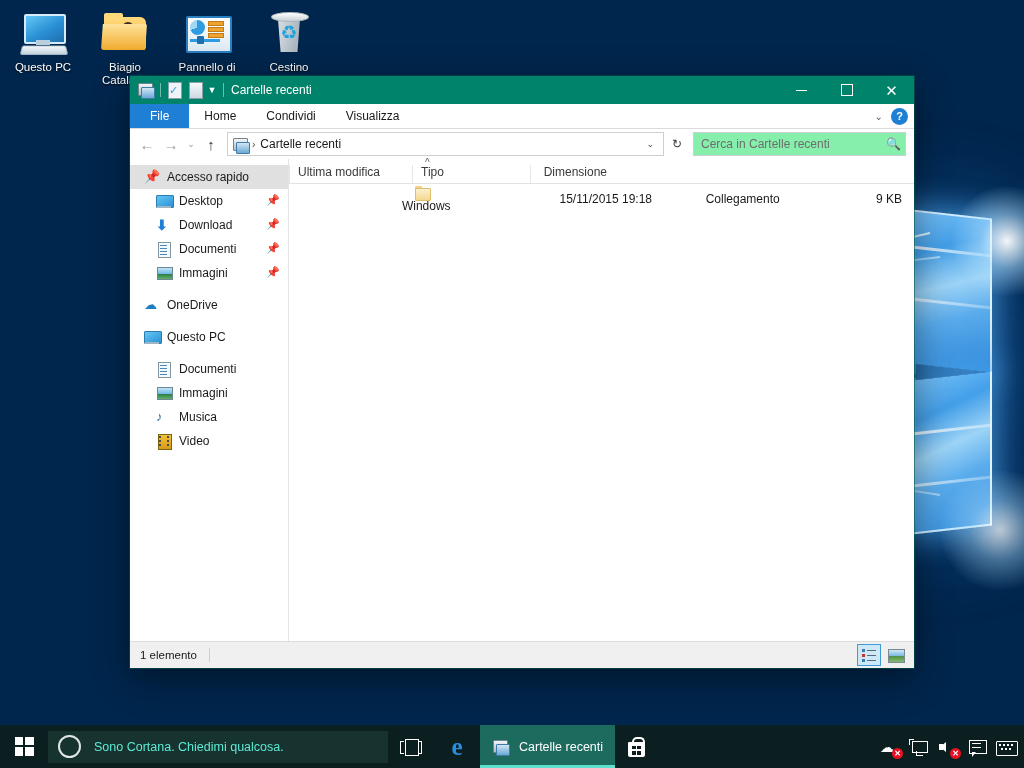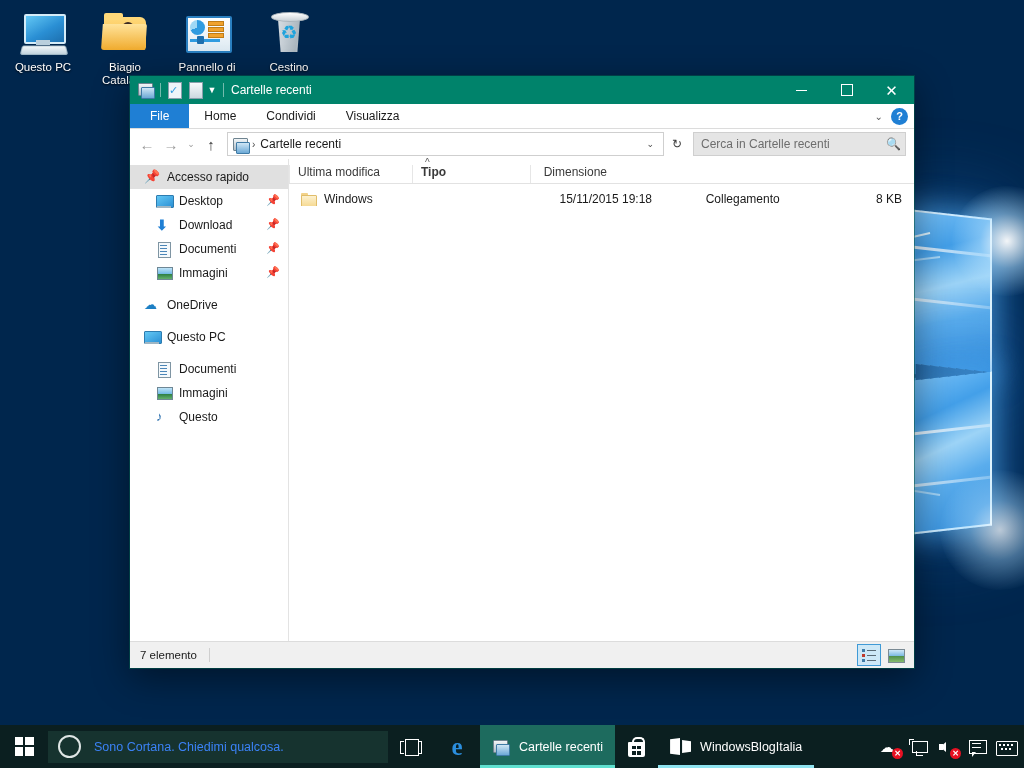--- a/index.html
+++ b/index.html
@@ -230,21 +230,21 @@
   .addr-field {
     flex: 1; height: 22px; border: 1px solid #cfcfcf; background: #fff;
     display: flex; align-items: center; padding: 0 3px 0 4px; margin-left: 3px;
   }
   .addr-icon { width: 16px; height: 16px; position: relative; margin-right: 2px; }
   .addr-sep { color: #4a4a4a; font-size: 10px; margin: 0 5px 0 2px; }
   .addr-crumb { font-size: 12px; color: #1a1a1a; }
   .addr-drop { margin-left: auto; font-size: 9px; color: #4a4a4a; padding: 0 6px; }
   .refresh-btn { width: 22px; text-align: center; font-size: 12px; color: #3b3b3b; }
   .search-field {
-    width: 200px; height: 22px; border: 1px solid #cfcfcf; background: #e5e5e5;
+    width: 200px; height: 22px; border: 1px solid #cfcfcf; background: #86efac;
     display: flex; align-items: center; padding: 0 4px 0 7px; margin-left: 3px;
   }
   .search-ph { font-size: 12px; color: #6d6d6d; flex: 1; }
   .search-ico { font-size: 12px; color: #4a4a4a; }
   
   .wbody { flex: 1; display: flex; min-height: 0; }
   .navpane {
     width: 158px; background: #ffffff; border-right: 1px solid #e3e3e3;
     padding-top: 6px; overflow: hidden;
   }
@@ -314,26 +314,26 @@
   .sortcaret {
     position: absolute; left: 136px; top: -2px; font-size: 10px; color: #5a5a5a;
   }
   .col {
     font-size: 12px; color: #3a3a3a; padding: 0 0 4px 8px; border-left: 1px solid #e6e6e6;
     height: 18px; box-sizing: border-box; white-space: nowrap; overflow: hidden;
   }
   .col:first-child { border-left: none; }
   .col.c-name { width: 270px; }
   .col.c-mod { width: 123px; }
-  .col.c-type { width: 118px; font-weight: bold; }
+  .col.c-type { width: 118px; }
   .col.c-size { width: 85px; text-align: right; padding-right: 8px; }
   .rows { flex: 1; padding-top: 4px; }
   .frow { height: 22px; display: flex; align-items: center; font-size: 12px; color: #1a1a1a; }
   .fc { padding-left: 8px; white-space: nowrap; overflow: hidden; }
-  .fc.c-name { width: 270px; display: flex; align-items: center; padding-left: 12px; }
+  .fc.c-name { width: 270px; display: flex; align-items: center; padding-left: 12px; flex-direction: column; }
   .fc.c-mod { width: 123px; }
   .fc.c-type { width: 118px; margin-left: 24px; }
   .fc.c-size { width: 85px; text-align: right; padding-right: 12px; }
   .file-fold {
     width: 15px; height: 13px; position: relative; margin-right: 8px; flex: none;
   }
   .ff-tab { position: absolute; left: 0; top: 0; width: 7px; height: 3px; background: #f3d289; border-radius: 1px 1px 0 0;}
   .ff-body {
     position: absolute; left: 0; top: 2px; width: 14px; height: 11px;
     background: linear-gradient(#fdf1cf, #f5d88f); border: 1px solid #e0bd6a; border-radius: 1px;
@@ -380,21 +380,21 @@
   .wq2 { left: 10px; top: 0; width: 9px; height: 8px; }
   .wq3 { left: 0; top: 10px; width: 8px; height: 9px; }
   .wq4 { left: 10px; top: 10px; width: 9px; height: 9px; }
   .cortana {
     width: 320px; height: 32px; background: #ffffff0f; background-color: #16332f;
     display: flex; align-items: center; padding: 0 10px;
   }
   .cort-circle {
     width: 19px; height: 19px; border-radius: 50%; border: 2px solid #dfe6e5; flex: none;
   }
-  .cort-text { margin-left: 13px; font-size: 12.5px; color: #3b82f6; }
+  .cort-text { margin-left: 13px; font-size: 12.5px; color: #5eead4; }
   .tb-btn {
     height: 43px; display: flex; align-items: center; justify-content: center;
   }
   .taskview { width: 46px; }
   .tv-glyph { position: relative; width: 22px; height: 15px; }
   .tv-box { position: absolute; left: 5px; top: 0; width: 12px; height: 15px; border: 1.5px solid #ffffff; }
   .tv-l { position: absolute; left: 0; top: 2px; width: 3px; height: 11px; border: 1.5px solid #ffffff; border-right: none; }
   .tv-r { position: absolute; right: 0; top: 2px; width: 3px; height: 11px; border: 1.5px solid #ffffff; border-left: none; }
   .edge-btn { width: 46px; }
   .edge-e { font-size: 25px; color: #2b8ede; font-weight: bold; font-family: "Liberation Serif", serif; line-height: 26px; }
@@ -648,21 +648,28 @@
           <span class="ntext">Documenti</span>
         </div>
         <div class="nav-item indent">
           <span class="nico">
               <span class="ni-pic"></span>
             </span>
           <span class="ntext">Immagini</span>
         </div>
         <div class="nav-item indent">
           <span class="nico"><span class="ni-music">♪</span></span>
-          <span class="ntext">Questo</span>
+          <span class="ntext">Musica</span>
+        </div>
+        <div class="nav-item indent">
+          <span class="nico">
+            <span class="ni-video"></span>
+              <span class="ni-video-holes"></span>
+          </span>
+          <span class="ntext">Video</span>
         </div>
 
         <div class="nav-gap"></div>
 
 
       </div>
 
       <div class="filepane">
         <div class="colhdr">
           <div class="sortcaret">^</div>
@@ -674,29 +681,29 @@
           <div class="frow">
             <div class="fc c-name">
               <span class="file-fold">
                 <span class="ff-tab"></span>
                   <span class="ff-body"></span>
               </span>
               <span>Windows</span>
             </div>
             <div class="fc c-mod">15/11/2015 19:18</div>
             <div class="fc c-type">Collegamento</div>
-            <div class="fc c-size">8 KB</div>
+            <div class="fc c-size">9 KB</div>
           </div>
         </div>
       </div>
 
     </div>
 
     <div class="statusbar">
-      <span class="status-text">7 elemento</span>
+      <span class="status-text">1 elemento</span>
       <span class="status-div"></span>
       <div class="view-btns">
         <div class="vbtn active">
           <span class="vb-det-col"></span>
           <span class="vb-det-lines"></span>
         </div>
         <div class="vbtn">
           <span class="vb-pic"></span>
         </div>
       </div>
@@ -747,28 +754,20 @@
         <span class="sb-body"></span>
         <span class="sb-win">
             <i class="sbq1"></i>
             <i class="sbq2"></i>
             <i class="sbq3"></i>
             <i class="sbq4"></i>
           </span>
       </span>
     </div>
 
-    <div class="tb-app open-ul">
-      <span class="wbi-logo">
-        <span class="wbi-l"></span>
-          <span class="wbi-r"></span>
-      </span>
-      <span class="tlabel">WindowsBlogItalia</span>
-      <span class="tb-underline blue"></span>
-    </div>
 
     <div class="tray">
       <div class="tray-ico">
         <span class="ti-cloud">☁</span>
         <span class="badge-x">✕</span>
       </div>
       <div class="tray-ico">
         <span class="ti-mon-ant"></span>
           <span class="ti-mon-box"></span>
           <span class="ti-mon-base"></span>

